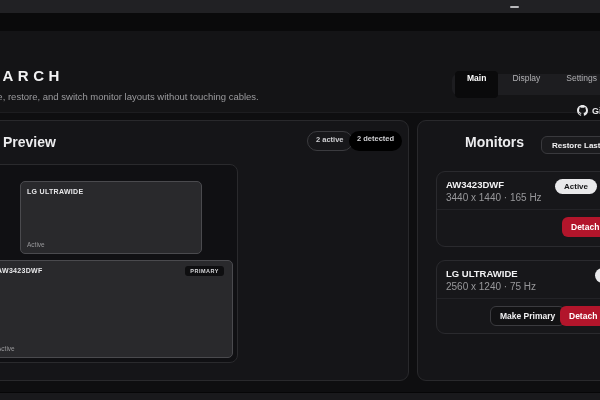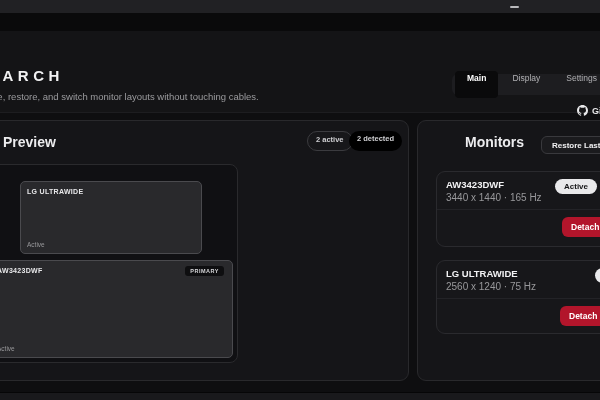--- a/index.html
+++ b/index.html
@@ -113,19 +113,20 @@
 
       <div class="card-divider"></div>
       <div class="btn btn-red" style="left:125px;">Detach Display</div>
     </div>
 
     <div class="card card2">
       <div class="card-name">LG ULTRAWIDE</div>
       <div class="card-specs">2560 x 1240 · 75 Hz</div>
       <div class="badge-active" style="left:158px;">Active</div>
       <div class="card-divider"></div>
+      <div class="btn btn-dark" style="left:53px;">Make Primary</div>
       <div class="btn btn-red" style="left:123px;">Detach Display</div>
     </div>
   </div>
 
   <div class="taskbar"></div>
 
 </div>
 
 </body></html>

